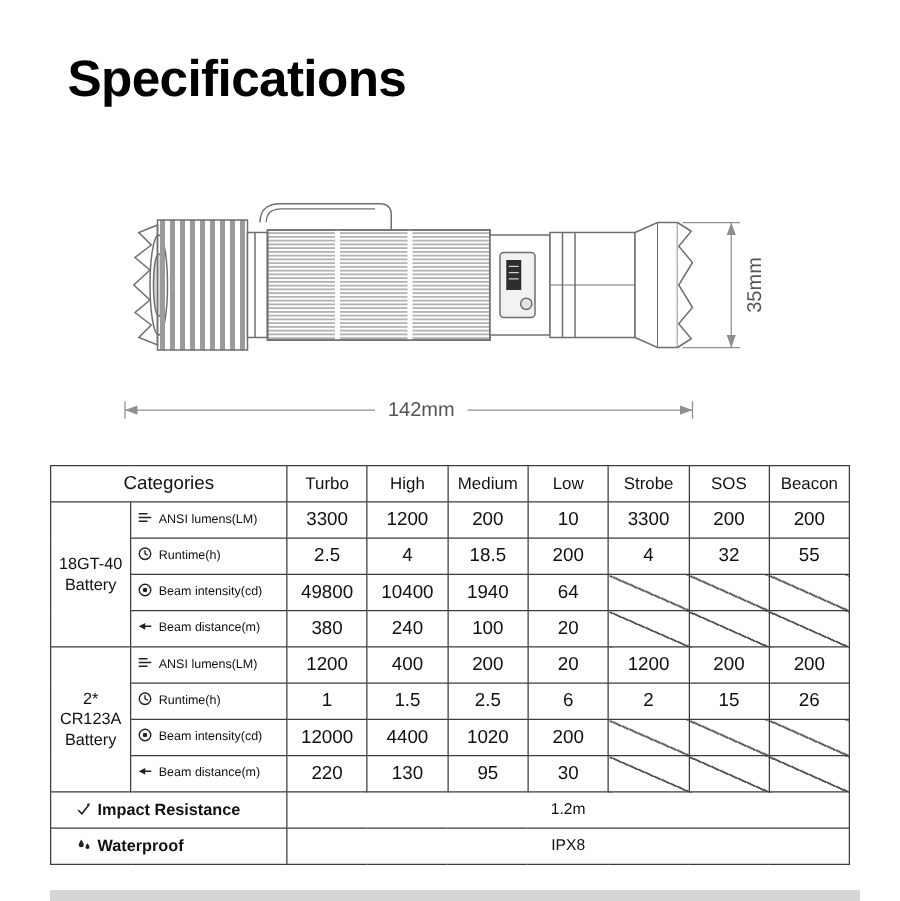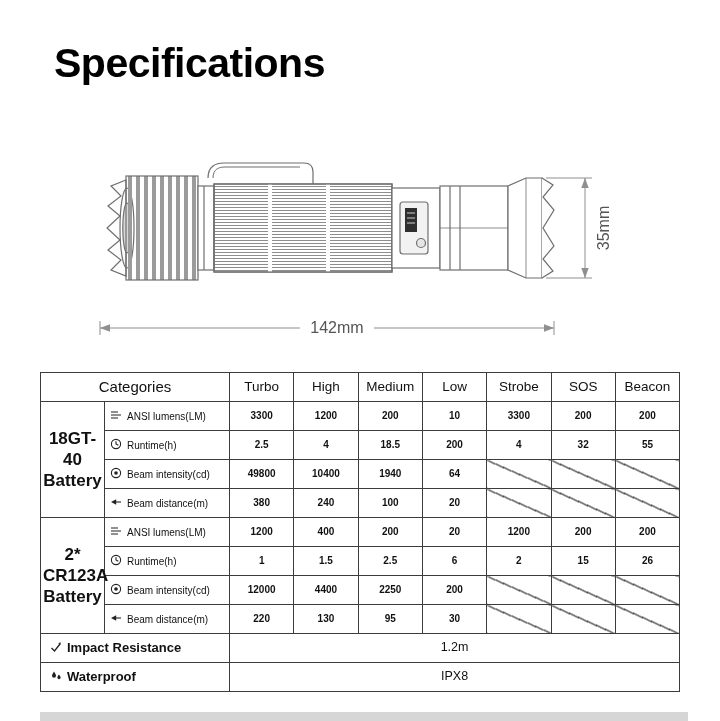--- a/index.html
+++ b/index.html
@@ -17,29 +17,29 @@
     position:absolute;left:40px;top:372px;width:639px;
     border-collapse:collapse;table-layout:fixed;
   }
   #spec-table th,#spec-table td{
     border:1px solid #3c3c3c;text-align:center;vertical-align:middle;
     padding:0;color:#111;line-height:1.25;
   }
   #spec-table thead th{font-weight:normal;font-size:13.5px;height:28px;}
   #spec-table th.cat{font-size:15px;}
   #spec-table td{font-size:12.5px;height:28px;}
-  #spec-table td.batt{font-weight:bold;font-size:17px;padding:0 2px;}
+  #spec-table td.batt{font-weight:normal;font-size:13px;padding:0 2px;}
   #spec-table td.metric{text-align:left;padding-left:5px;font-size:10px;white-space:nowrap;}
-  #spec-table td.val{font-size:10px;font-weight:bold;}
+  #spec-table td.val{font-size:15px;}
   #spec-table td.na{
     background-image:linear-gradient(to top right,
       transparent calc(50% - 0.7px), #4a4a4a calc(50% - 0.7px),
       #4a4a4a calc(50% + 0.7px), transparent calc(50% + 0.7px));
   }
-  #spec-table td.flabel{text-align:left;font-weight:bold;font-size:13px;padding-left:9px;}
+  #spec-table td.flabel{text-align:left;font-weight:bold;font-size:13px;padding-left:20px;}
   #spec-table td.fvalue{font-size:12.5px;}
   .icon{display:inline-block;width:13px;height:12px;margin-right:4px;vertical-align:-1px;}
   .icon svg{display:inline-block;}
   .mlabel{vertical-align:middle;}
   .bottom-bar{position:absolute;left:40px;top:712px;width:648px;height:9px;background:#d6d6d6;}
 </style>
 </head>
 <body>
 
 <div class="page">
@@ -230,21 +230,21 @@
           <td class="val">15</td>
           <td class="val">26</td>
         </tr>
         <tr>
           <td class="metric"><span class="icon"><svg viewBox="0 0 12 12" width="12" height="12">
                 <circle cx="6" cy="6" r="4.6" stroke="#222" fill="none" stroke-width="1.1"></circle>
                 <circle cx="6" cy="6" r="1.8" fill="#222"></circle>
               </svg></span><span class="mlabel">Beam intensity(cd)</span></td>
           <td class="val">12000</td>
           <td class="val">4400</td>
-          <td class="val">2250</td>
+          <td class="val">1020</td>
           <td class="val">200</td>
           <td class="val na"></td>
           <td class="val na"></td>
           <td class="val na"></td>
         </tr>
         <tr>
           <td class="metric"><span class="icon"><svg viewBox="0 0 12 12" width="12" height="12">
                 <path d="M1 6l5.2-2.7v5.4z" fill="#222"></path>
                 <path d="M6 6h5" stroke="#222" stroke-width="1.1"></path>
               </svg></span><span class="mlabel">Beam distance(m)</span></td>

